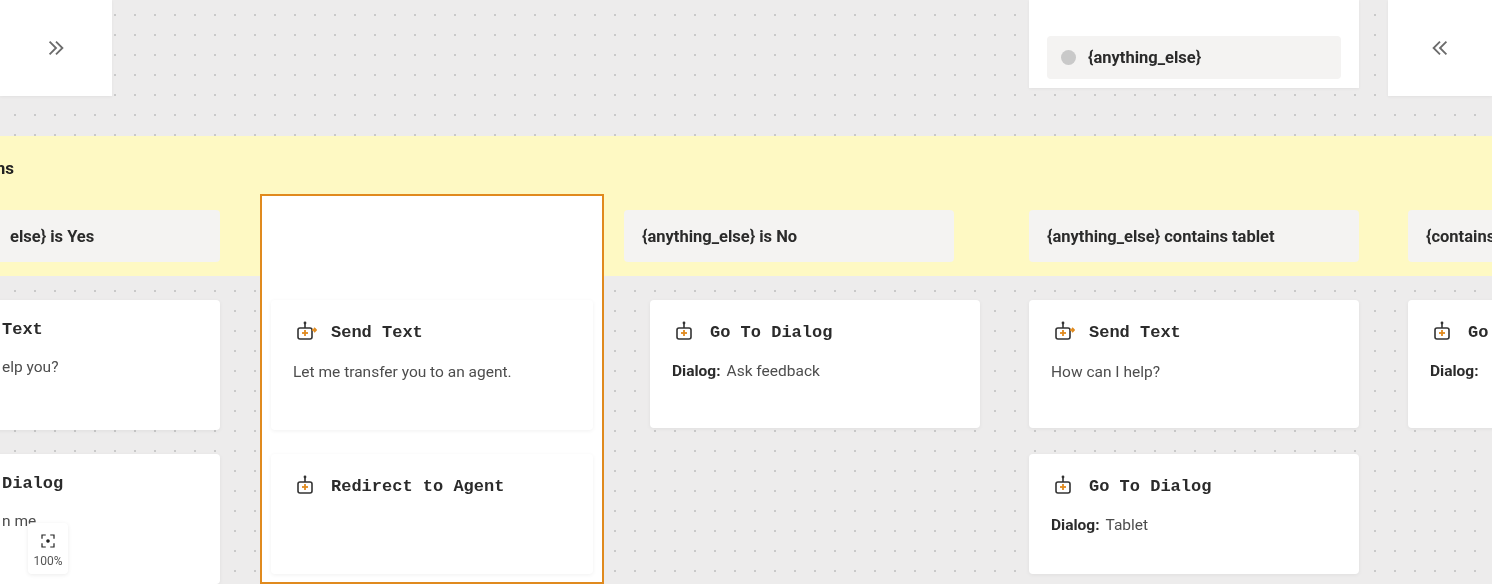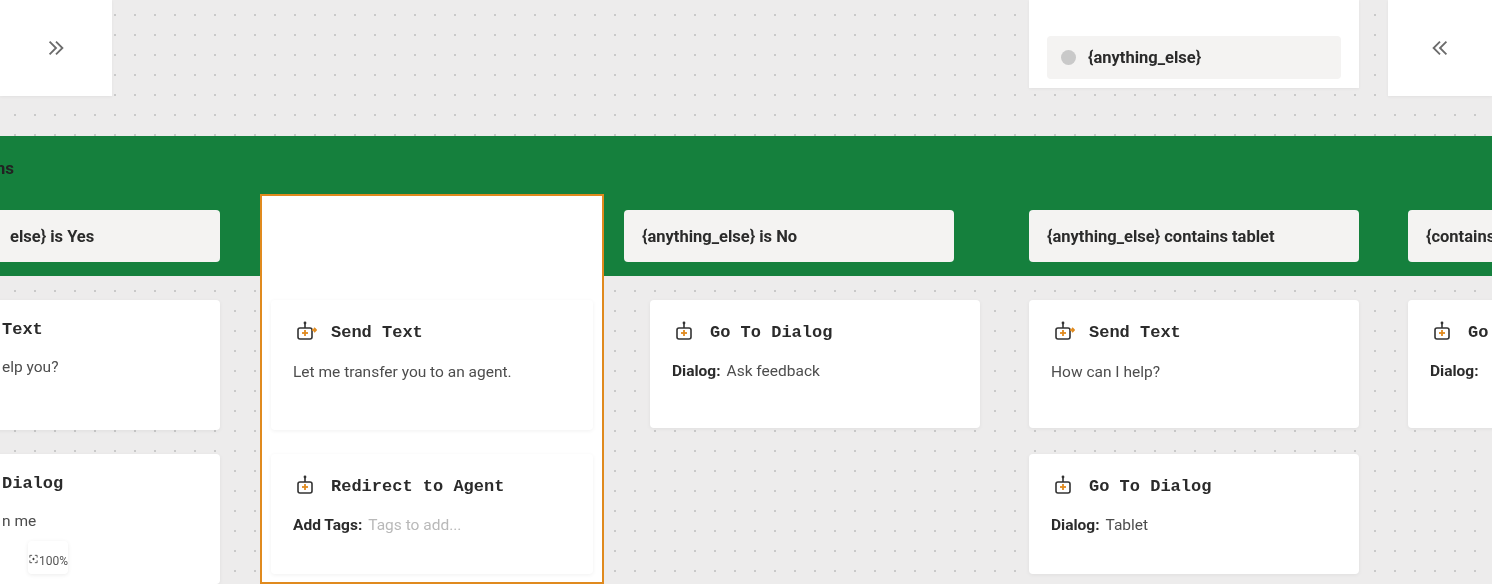--- a/index.html
+++ b/index.html
@@ -77,21 +77,21 @@
   }
   .pill-text {
     font-weight: 700;
     font-size: 16.5px;
     color: #2b2b2b;
   }
   .conditions-strip {
     position: absolute;
     top: 136px; left: 0; right: 0;
     height: 140px;
-    background: #15803d;
+    background: #fef9c3;
   }
   .strip-title {
     position: absolute;
     top: 22px;
     right: 1478px;
     font-weight: 700;
     font-size: 17px;
     color: #222;
     white-space: nowrap;
   }
@@ -162,21 +162,21 @@
   .action-kv .placeholder { color: #b9b9b9; }
   .zoom-widget {
     position: absolute;
     left: 28px;
     bottom: 10px;
     width: 40px;
     background: #fff;
     box-shadow: 0 1px 4px rgba(0,0,0,0.08);
     border-radius: 4px;
     display: flex;
-    flex-direction: row;
+    flex-direction: column;
     align-items: center;
     padding: 9px 0 6px 0;
     z-index: 10;
   }
   .zoom-target {
     width: 18px; height: 18px;
     stroke: #222; fill: none; stroke-width: 1.6;
   }
   .zoom-text {
     font-size: 12px;
@@ -269,24 +269,20 @@
   <div class="action-card" style="left:271px; top:178px; width:322px; height:120px;">
     <div class="action-header">
       <svg class="bot-icon" viewBox="0 0 24 24">
         <rect x="5" y="8" width="14" height="11" rx="2" fill="none" stroke="#333" stroke-width="1.6"></rect>
         <line x1="12" y1="3" x2="12" y2="8" stroke="#333" stroke-width="1.6"></line>
         <circle cx="12" cy="3" r="1.4" fill="#333"></circle>
         <line x1="9" y1="13" x2="15" y2="13" stroke="#e08a1e" stroke-width="1.8"></line>
         <line x1="12" y1="10" x2="12" y2="16" stroke="#e08a1e" stroke-width="1.8"></line>
       </svg>
       <span class="action-title">Redirect to Agent</span>
-    </div>
-    <div class="action-kv">
-      <span class="k">Add Tags:</span>
-      <span class="placeholder">Tags to add...</span>
     </div>
   </div>
 
   <div class="action-card" style="left:650px; top:24px; width:330px; height:128px;">
     <div class="action-header">
       <svg class="bot-icon" viewBox="0 0 24 24">
         <rect x="5" y="8" width="14" height="11" rx="2" fill="none" stroke="#333" stroke-width="1.6"></rect>
         <line x1="12" y1="3" x2="12" y2="8" stroke="#333" stroke-width="1.6"></line>
         <circle cx="12" cy="3" r="1.4" fill="#333"></circle>
         <line x1="9" y1="13" x2="15" y2="13" stroke="#e08a1e" stroke-width="1.8"></line>

